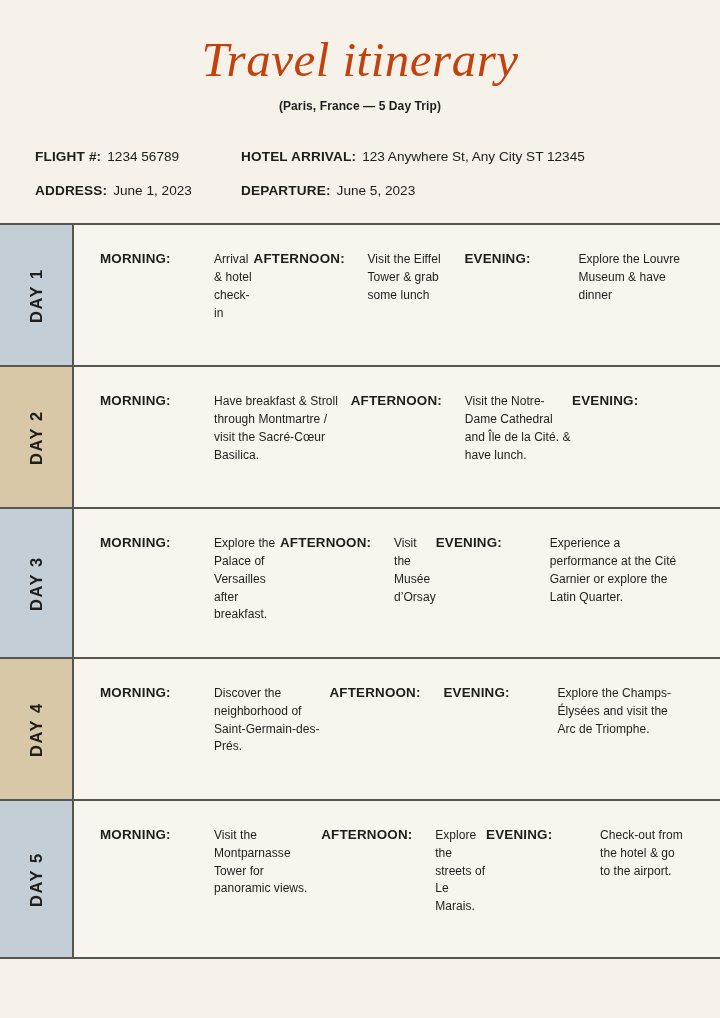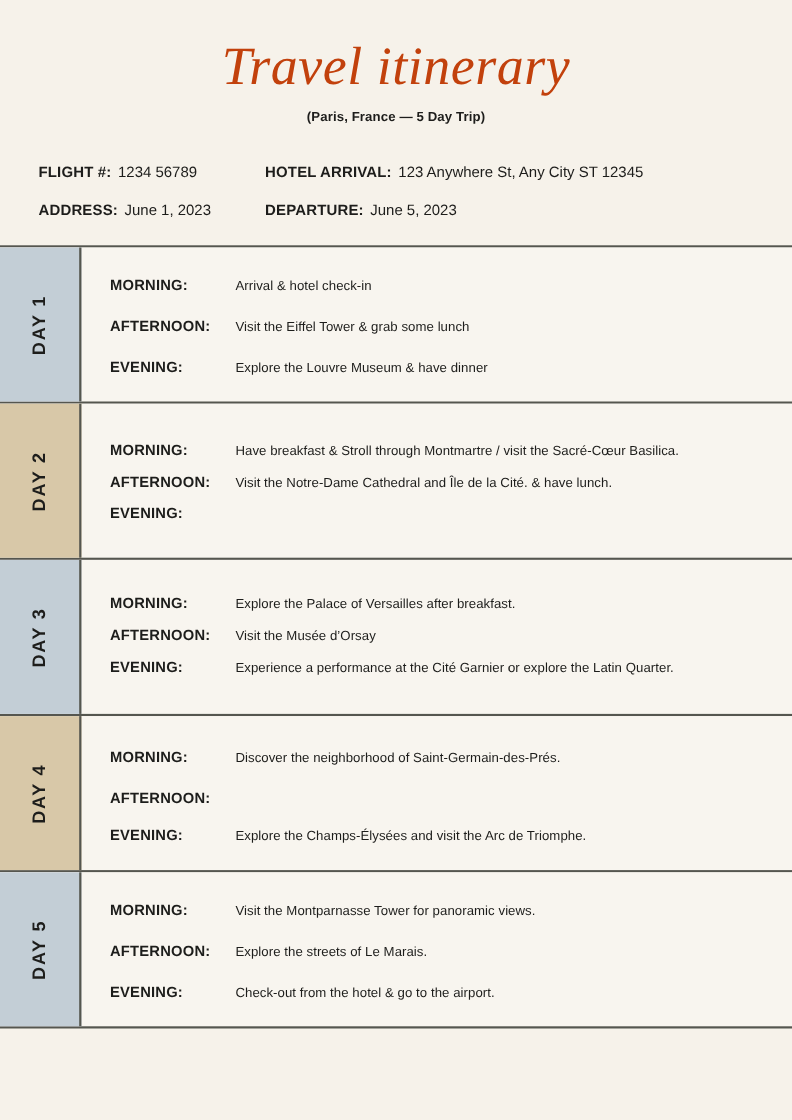--- a/index.html
+++ b/index.html
@@ -94,22 +94,21 @@
     white-space: nowrap;
     font-size: 16.5px;
     font-weight: bold;
     letter-spacing: 1.6px;
     color: #1d1d1b;
   }
   .day-body {
     flex: 1 1 auto;
     padding: 26px 34px 22px 26px;
     display: flex;
-    flex-direction: column;
-    justify-content: flex-end;
+    justify-content: center;
   }
   .entry {
     display: flex;
     align-items: baseline;
     margin-bottom: 19px;
   }
   .entry:last-child {
     margin-bottom: 0;
   }
   .entry-label {

